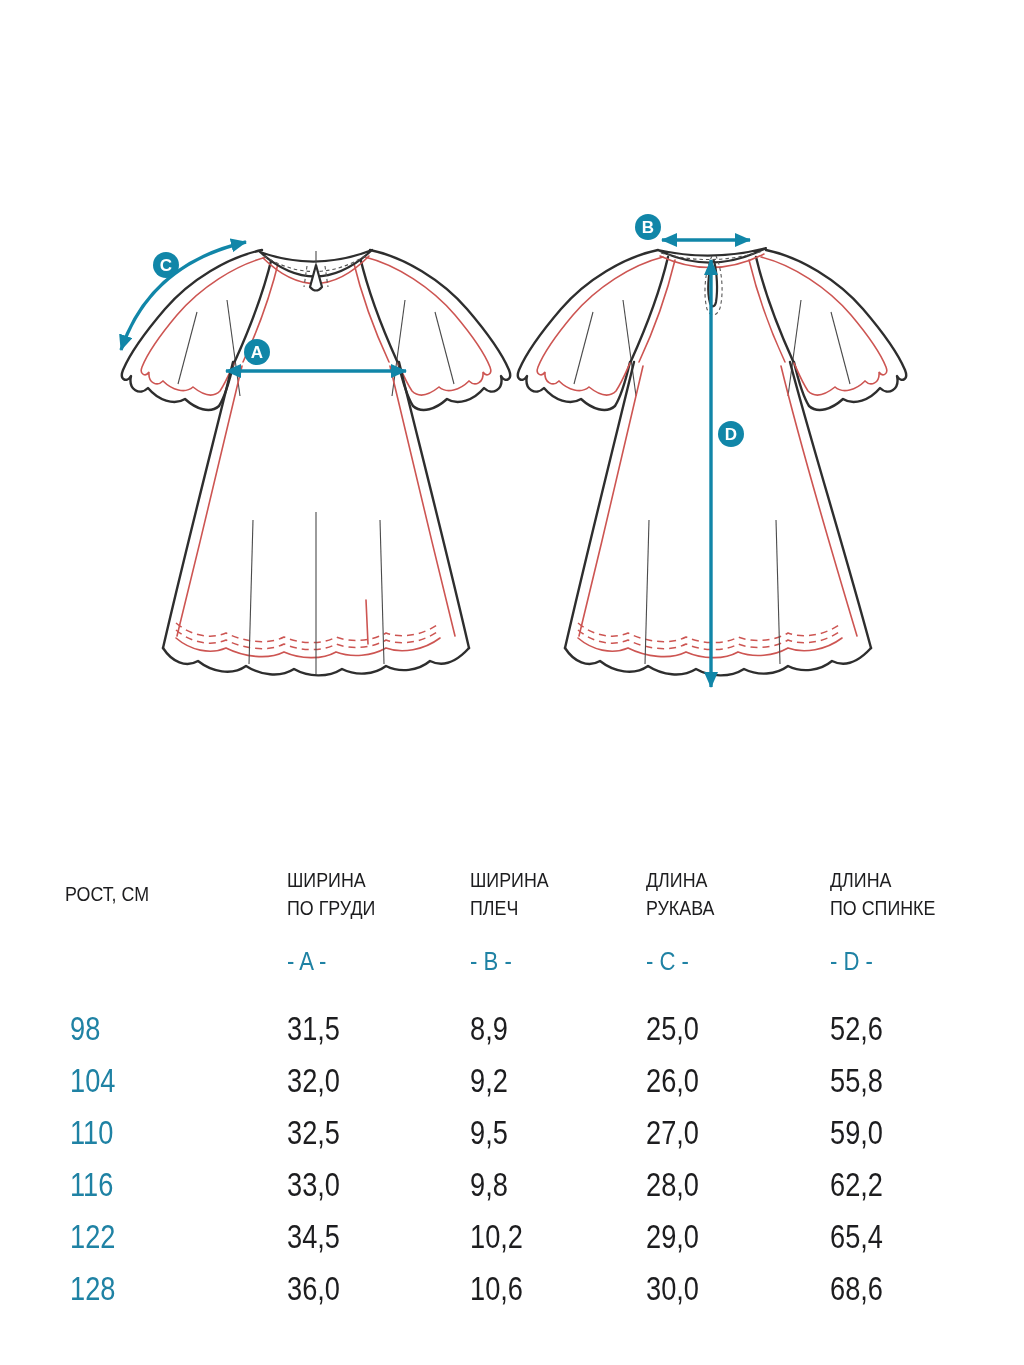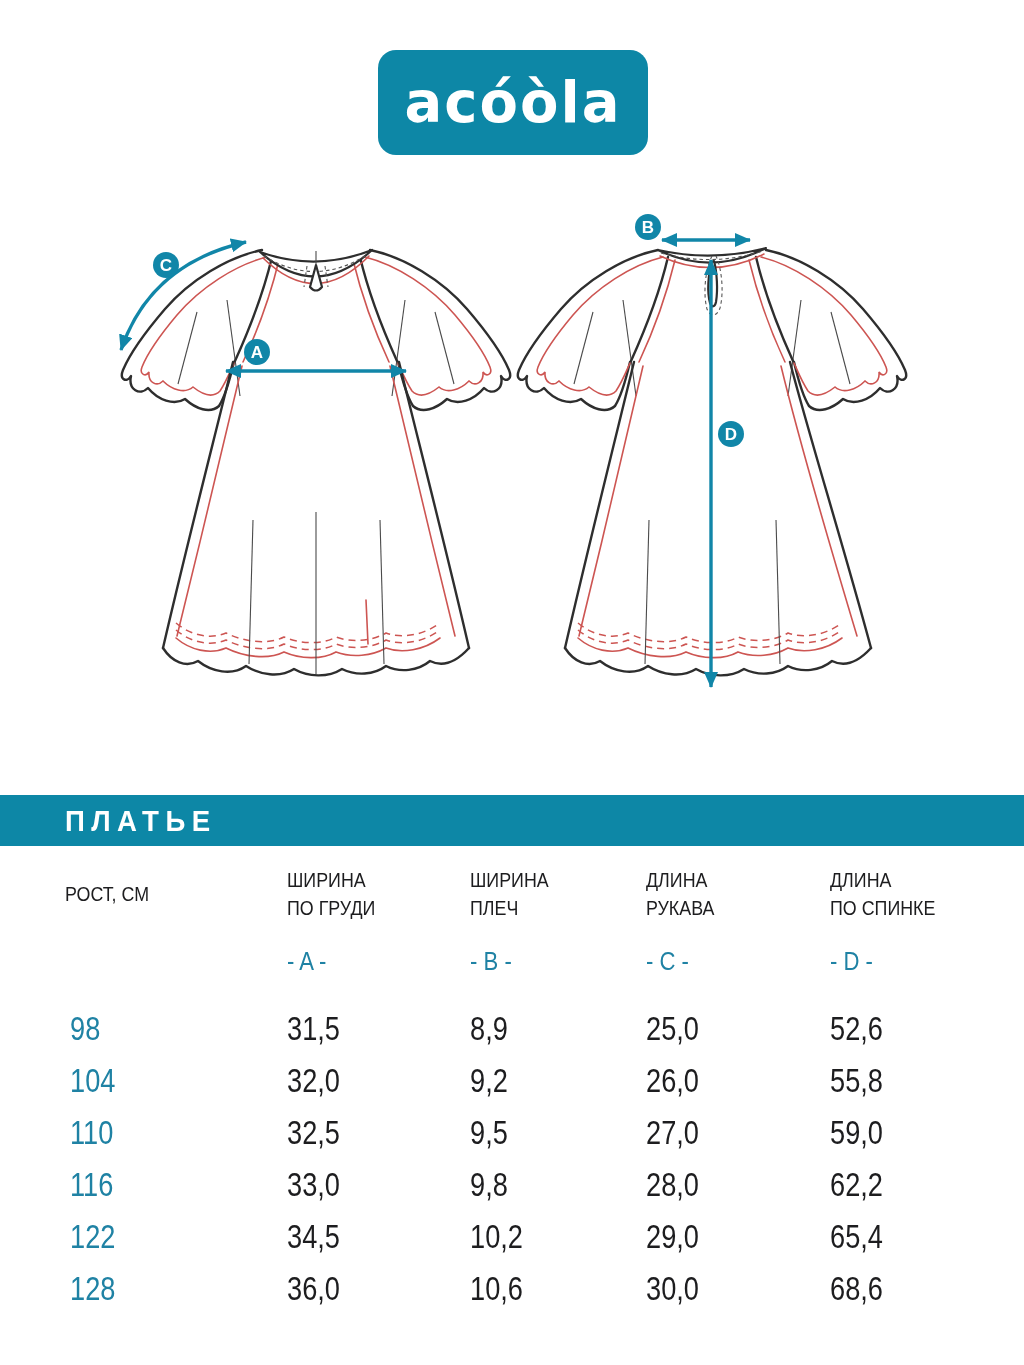--- a/index.html
+++ b/index.html
@@ -38,23 +38,20 @@
   .drow span{position:absolute;font-size:34px;line-height:44px;color:#1d1d1f;
         display:inline-block;transform:scaleX(.8);transform-origin:0 50%;white-space:nowrap;}
   .drow span.sz{color:#1f82a4;} .c1{left:287px;} .c2{left:470px;} .c3{left:646px;} .c4{left:830px;}
   .szc{left:70px;}
 </style>
 </head>
 <body>
 
 <div class="page">
 
-  <div class="logo">
-    <span>acóòla</span>
-  </div>
 
   <svg class="diagram" width="1024" height="790" viewBox="0 0 1024 790">
     <defs>
       <marker id="ah" markerUnits="userSpaceOnUse" markerWidth="16" markerHeight="14" viewBox="0 0 16 14" refX="15" refY="7" orient="auto-start-reverse">
         <path d="M0,0 L16,7 L0,14 Z" fill="#1186a8"></path>
       </marker>
 
       <g id="slvL">
         <path class="outline" d="M262,250 C228,257 190,280 165,309 C147,330 131,351 123,370
           C119,380 127,383 131,376 C128,390 140,396 148,388 C158,400 174,406 185,399
@@ -150,23 +147,20 @@
       </g>
 
       <g>
         <line class="arrow" x1="711" y1="260" x2="711" y2="687" marker-start="url(#ah)" marker-end="url(#ah)"></line>
         <circle class="badge" cx="731" cy="434" r="13"></circle>
         <text class="badge-t" x="731" y="440">D</text>
       </g>
     </g>
   </svg>
 
-  <div class="band">
-    <span>ПЛАТЬЕ</span>
-  </div>
 
   <div class="hcell" style="left:65px;top:880px;">
     <span class="cn">РОСТ, СМ</span>
   </div>
   <div class="hcell c1" style="top:866px;">
     <span class="cn">ШИРИНА</span><br>
     <span class="cn">ПО ГРУДИ</span>
   </div>
   <div class="hcell c2" style="top:866px;">
     <span class="cn">ШИРИНА</span><br>

